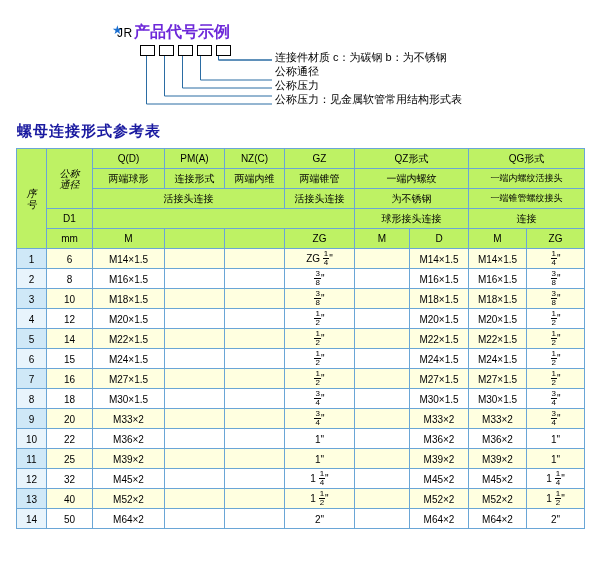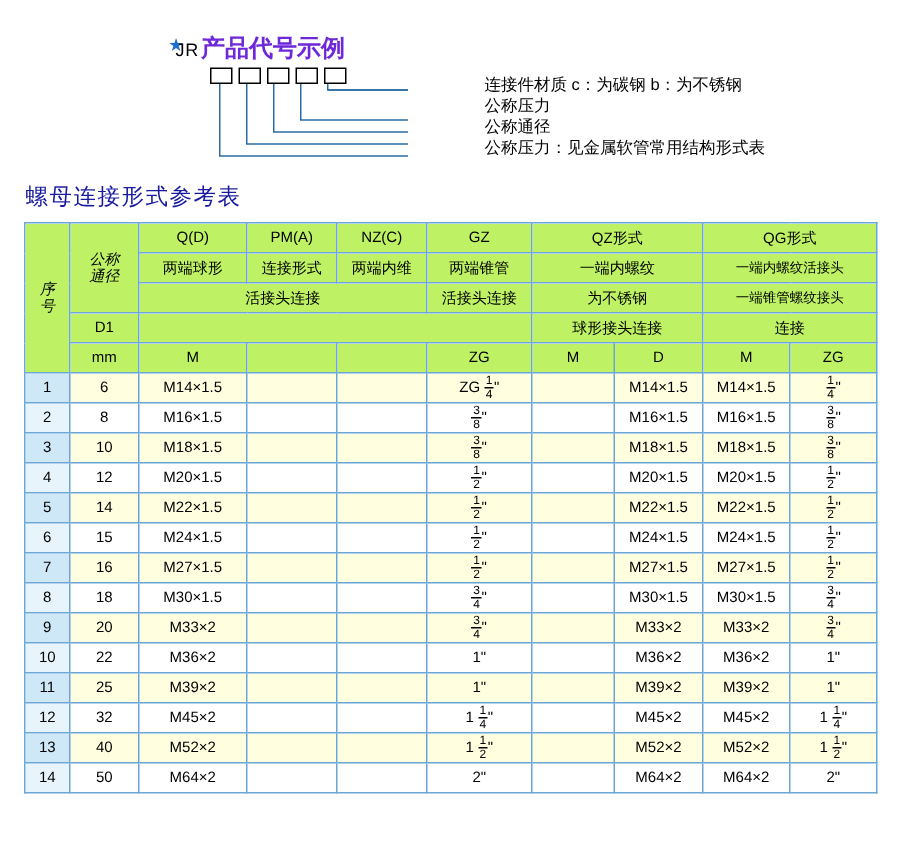--- a/index.html
+++ b/index.html
@@ -55,27 +55,27 @@
     position:absolute;
     left:0;top:0;
     width:600px;height:112px;
   }
   .legend-items{
     position:absolute;
     left:275px; top:50px;
     font-size:11px;
     line-height:14px;
   }
-  .legend-items div{white-space:nowrap;height:14px;margin-left:48px;}
+  .legend-items div{white-space:nowrap;height:14px;}
   
   .section-title{
     position:absolute;
     left:17px; top:122px;
     font-size:15px;
-    font-weight:normal;
+    font-weight:bold;
     color:#1a1aa0;
     letter-spacing:1px;
   }
   
   .tbl-wrap{
     position:absolute;
     left:16px; top:148px;
     width:568px;
   }
   table{
@@ -145,22 +145,22 @@
   <div class="boxes">
     <i></i>
     <i></i>
     <i></i>
     <i></i>
     <i></i>
   </div>
 
   <div class="legend-items">
     <div>连接件材质  c：为碳钢  b：为不锈钢</div>
+    <div>公称通径</div>
     <div>公称压力</div>
-    <div>公称通径</div>
     <div>公称压力：见金属软管常用结构形式表</div>
   </div>
 </div>
 
 <div class="section-title">螺母连接形式参考表</div>
 
 <div class="tbl-wrap">
   <table>
     <colgroup>
       <col style="width:30px">

